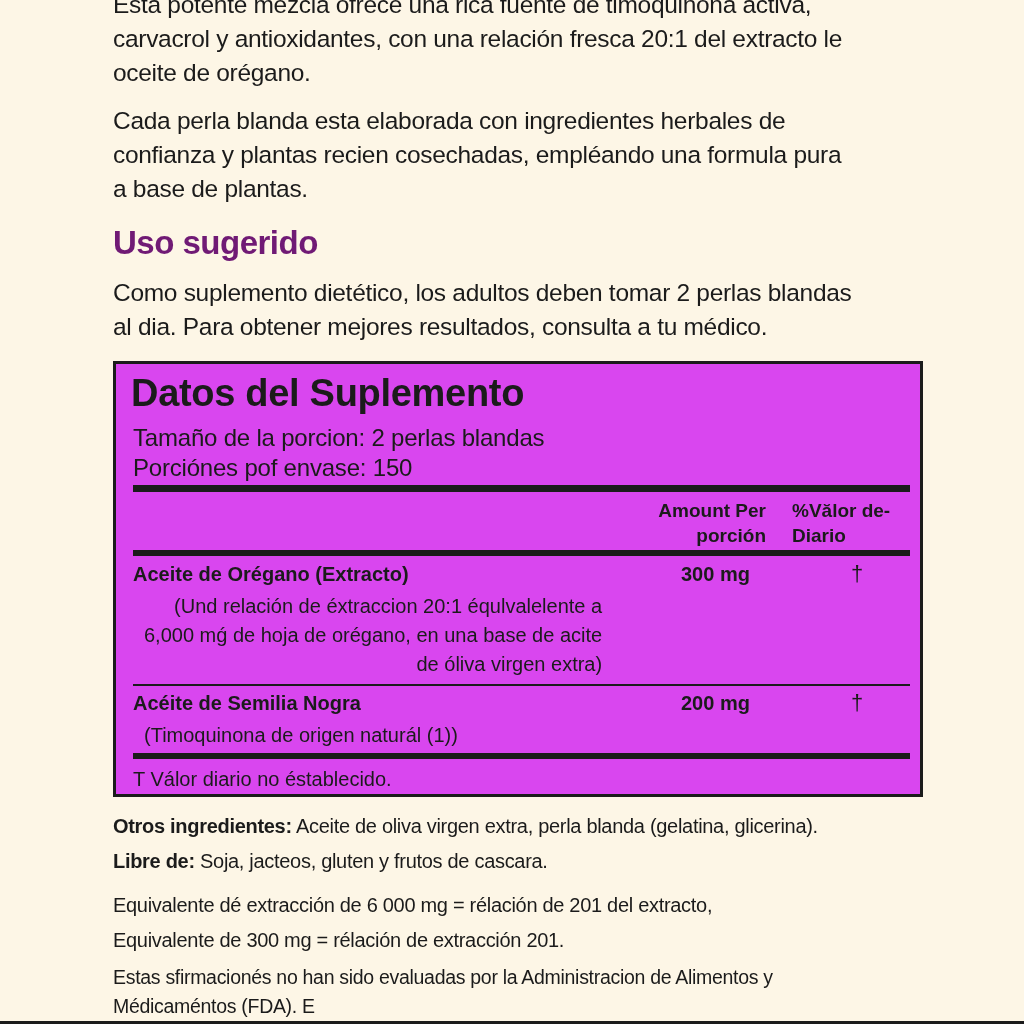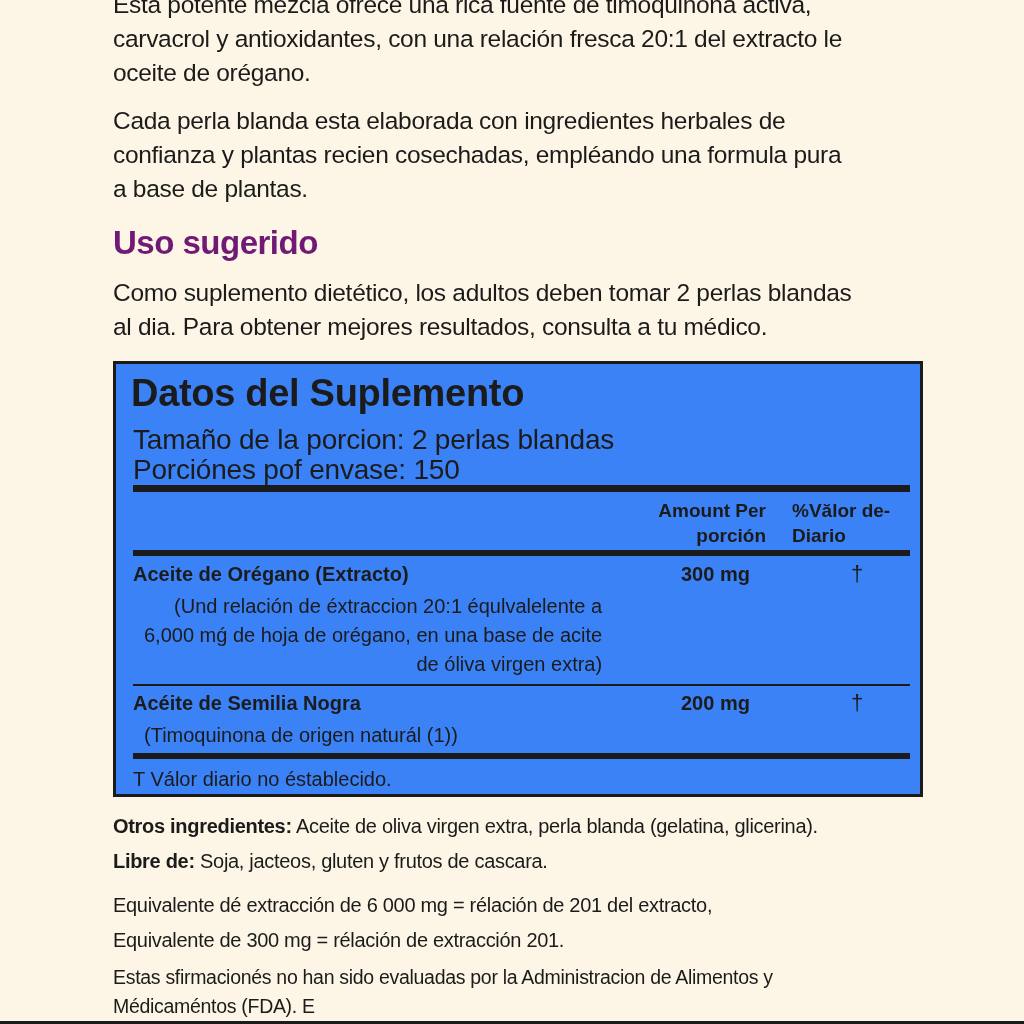--- a/index.html
+++ b/index.html
@@ -17,27 +17,27 @@
   #p1 { top:-12px; }
   #p2 { top:104px; }
   #usage-heading {
     position:absolute; left:113px; top:224px; margin:0;
     font-size:33px; font-weight:bold; color:#701a75; letter-spacing:-0.5px;
   }
   #p3 { top:276px; }
 
   #facts {
     position:absolute; left:113px; top:361px; width:810px; height:436px;
-    border:3px solid #1b1b1b; box-sizing:border-box; background:#3b82f6;
+    border:3px solid #1b1b1b; box-sizing:border-box; background:#d946ef;
   }
   #facts-title {
     position:absolute; left:15px; top:8px; margin:0;
     font-size:38px; font-weight:bold; letter-spacing:-0.3px;
   }
-  .serv { position:absolute; left:17px; font-size:28px; letter-spacing:-0.2px; }
+  .serv { position:absolute; left:17px; font-size:24px; letter-spacing:-0.2px; }
   #serv1 { top:60px; }
   #serv2 { top:90px; }
   .thick { position:absolute; left:17px; right:10px; height:7px; background:#1b1b1b; }
   #bar1 { top:121px; }
   #bar2 { top:186px; height:6px; }
   #bar3 { top:389px; height:6px; }
   .thin { position:absolute; left:17px; right:10px; height:2px; background:#1b1b1b; }
   #rule1 { top:320px; }
   .hdr { position:absolute; font-size:19px; font-weight:bold; text-align:left; line-height:25px; }
   #hdr-amount { left:526px; top:134px; width:124px; text-align:right; }

